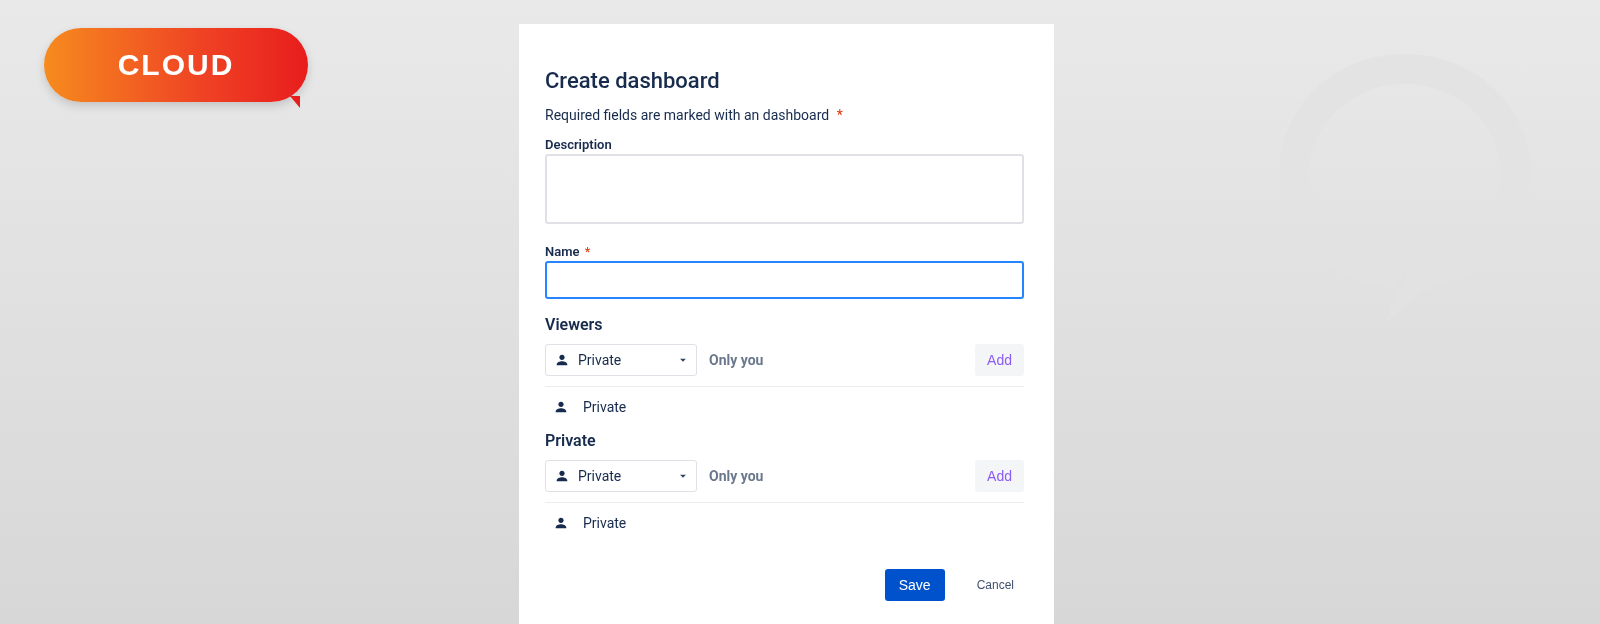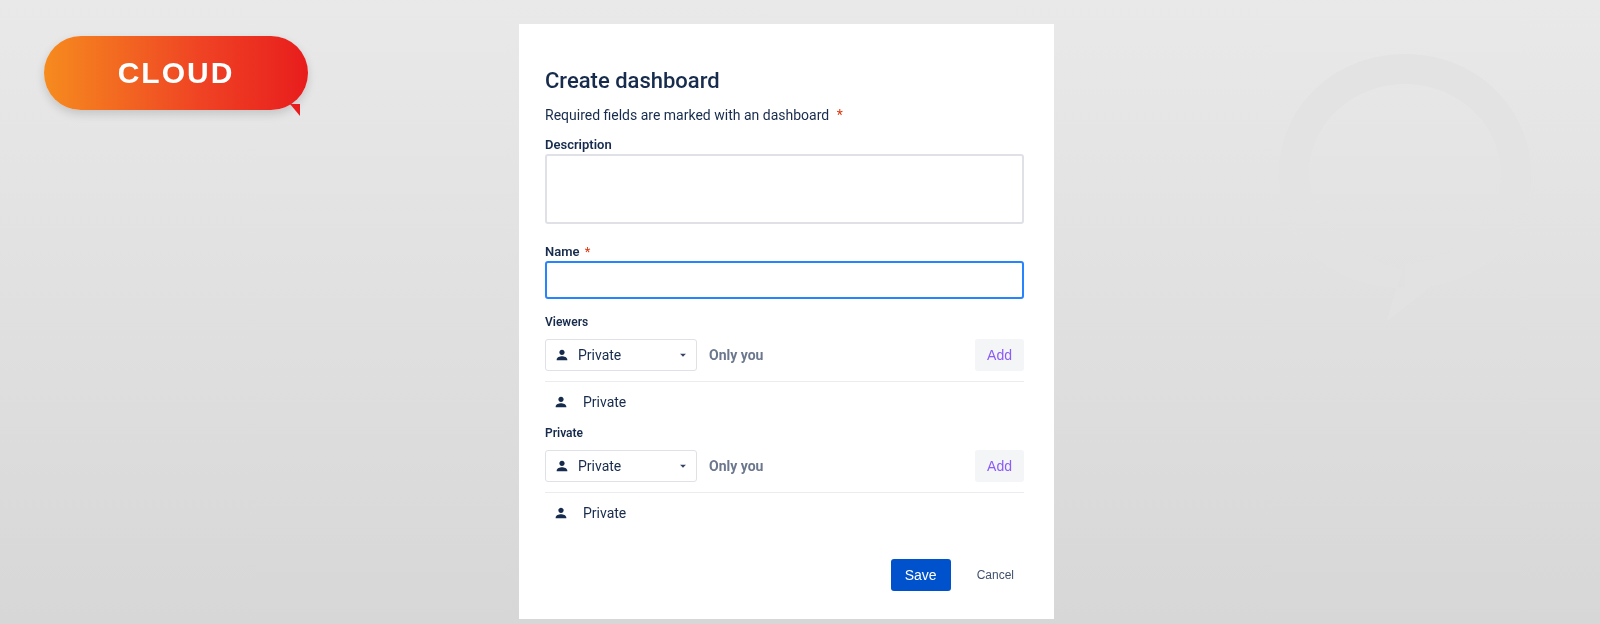--- a/index.html
+++ b/index.html
@@ -8,21 +8,21 @@
     width:1600px; height:624px;
     font-family: -apple-system, BlinkMacSystemFont, "Segoe UI", Roboto, Arial, sans-serif;
     background: linear-gradient(180deg,#e9e9e9 0%, #d7d7d7 100%);
     position:relative;
     overflow:hidden;
   }
 
   
   .cloud-badge {
     position:absolute;
-    left:44px; top:36px;
+    left:44px; top:28px;
     width:264px; height:74px;
     border-radius:37px;
     background: linear-gradient(90deg,#f68b1e 0%, #ef4224 60%, #e81d1d 100%);
     display:flex; align-items:center; justify-content:center;
     box-shadow: 0 4px 10px rgba(0,0,0,.15);
   }
   .cloud-badge span {
     color:#fff; font-weight:700; letter-spacing:2px;
     font-size:30px;
     font-family: "Arial Black", Arial, sans-serif;
@@ -80,21 +80,21 @@
     color:#172B4D;
     background:#fff;
   }
   input.text-input{ height:38px; }
   input.name-input{ border-color:#2684FF; }
   textarea.text-area{ height:70px; resize:none; }
 
   .field-block{ margin-bottom:16px; }
 
   .section-label{
-    font-size:12px; font-weight:600;
+    font-size:16px; font-weight:600;
     color:#172B4D; margin:6px 0 6px 0;
   }
 
   .perm-row{
     display:flex; align-items:center; gap:12px;
     padding:4px 0 10px 0;
     border-bottom:1px solid #EBECF0;
   }
 
   .select{
@@ -128,21 +128,21 @@
   }
 
   .perm-listed{
     display:flex; align-items:center;
     padding:12px 6px 10px 8px;
     font-size:14px; color:#172B4D;
   }
   .perm-listed .sel-icon{ margin-right:14px; display:flex;}
 
   .footer{
-    display:flex; justify-content:flex-end; gap:16px;
+    display:flex; justify-content:flex-end; gap:22px;
     margin-top:28px;
   }
   .btn-primary{
     background:#0052CC; color:#fff;
     border:none; border-radius:3px;
     height:32px; padding:0 14px;
     font-size:14px; cursor:pointer;
   }
   .btn-subtle{
     background:transparent; color:#42526E;

